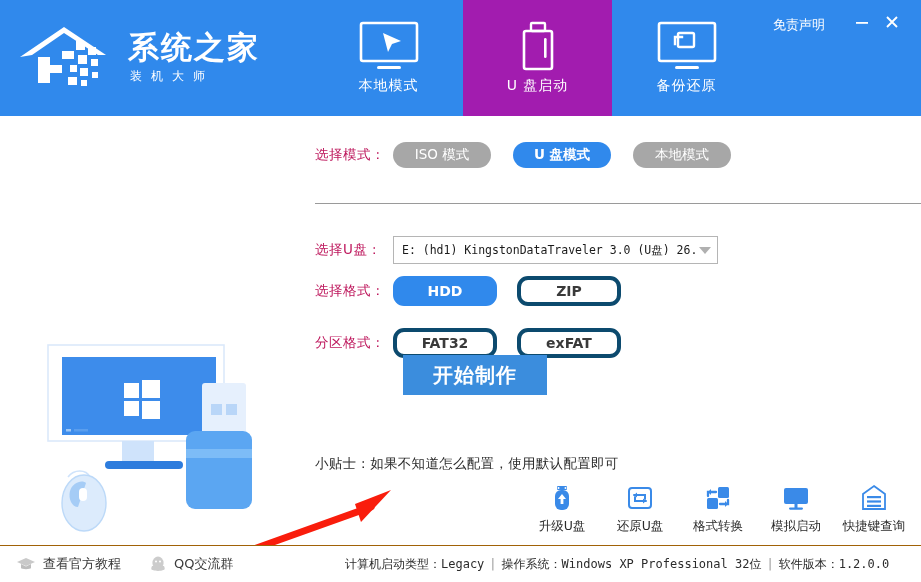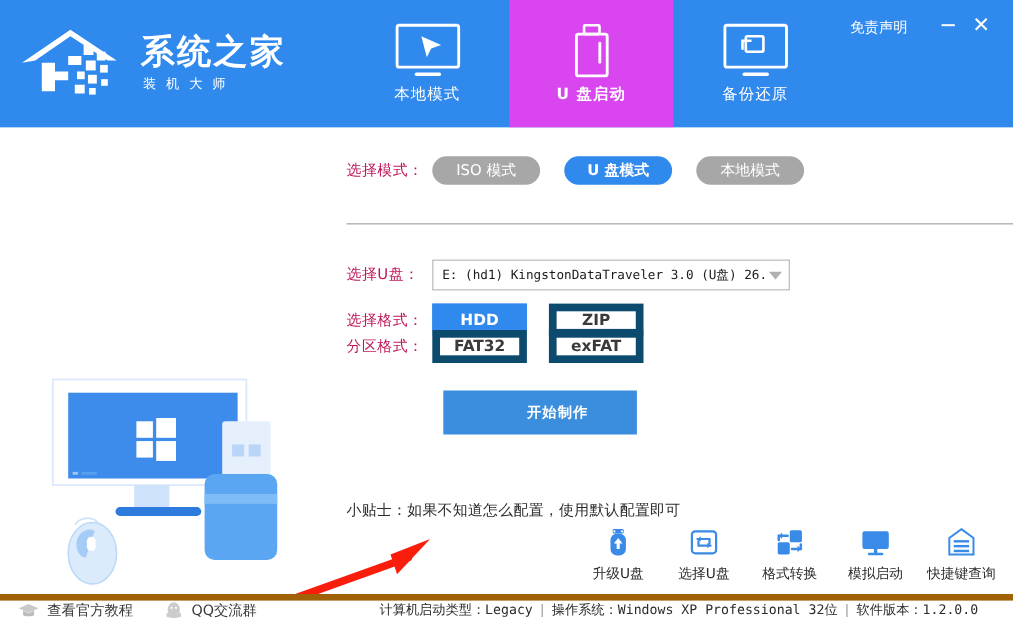--- a/index.html
+++ b/index.html
@@ -76,22 +76,21 @@
     height: 116px;
     display: flex;
     flex-direction: column;
     align-items: center;
     justify-content: center;
     color: #ffffff;
     cursor: pointer;
     box-sizing: border-box;
   }
   .tab.active {
-    background: #d946ef;
-    font-weight: bold;
+    background: #a21caf;
   }
   .tab .tab-icon {
     height: 52px;
     display: flex;
     align-items: center;
     justify-content: center;
     margin-bottom: 4px;
   }
   .tab .tab-label {
     font-size: 14px;
@@ -212,62 +211,61 @@
   .caret {
     width: 0; height: 0;
     border-left: 6px solid transparent;
     border-right: 6px solid transparent;
     border-top: 7px solid #b0b0b0;
     margin-left: 4px;
     flex: 0 0 auto;
   }
 
   .fmt-row  { position: absolute; left: 0; top: 134px; }
-  .part-row { position: absolute; left: 0; top: 158px; }
+  .part-row { position: absolute; left: 0; top: 186px; }
 
   .btn-rect {
-    width: 86px;
+    width: 104px;
     height: 30px;
-    border-radius: 0;
+    border-radius: 11px;
     display: inline-flex;
     align-items: center;
     justify-content: center;
     font-size: 14px;
     font-weight: bold;
     color: #3a3a3a;
     background: #fff;
-    border: 7px solid #0c4a6e;
+    border: 4px solid #0c4a6e;
     margin-right: 20px;
     cursor: pointer;
     box-sizing: border-box;
     font-family: "DejaVu Sans", "Liberation Sans", sans-serif;
   }
   .btn-rect.active {
     background: #3089ec;
     color: #fff;
     border-color: #3089ec;
   }
 
   .start-btn {
     position: absolute;
     left: 88px;
     top: 213px;
     width: 144px;
     height: 40px;
     background: #3b8ddd;
     color: #fff;
-    font-size: 13px;
+    font-size: 20px;
     font-weight: bold;
     letter-spacing: 1px;
     display: flex;
     align-items: center;
     justify-content: center;
     cursor: pointer;
     font-family: "DejaVu Sans", "Liberation Sans", sans-serif;
-    padding-left: 32px;
   }
 
   .tip {
     position: absolute;
     left: 0;
     top: 313px;
     font-size: 13.5px;
     color: #2b2b2b;
     letter-spacing: 0.3px;
     font-family: Liberation Sans, sans-serif;
@@ -310,23 +308,23 @@
     font-size: 12.5px;
     color: #2b2b2b;
     margin-top: 3px;
     font-family: "DejaVu Sans", "Liberation Sans", sans-serif;
   }
 
   
   .statusbar {
     flex: 0 0 36px;
     height: 36px;
-    border-top: 6px solid #a16207;
-    display: flex;
-    align-items: flex-start;
+    border-top: 1px solid #a16207;
+    display: flex;
+    align-items: center;
     background: #fff;
     position: relative;
   }
   .sb-link {
     display: flex;
     align-items: center;
     font-size: 13px;
     color: #3a3a3a;
     cursor: pointer;
     margin-left: 16px;
@@ -522,21 +520,21 @@
       <div class="tool">
         <div class="tool-ico">
           <svg width="30" height="30" viewBox="0 0 30 30">
             <rect x="4" y="5" width="22" height="20" rx="3" fill="none" stroke="#3a8ae8" stroke-width="2"></rect>
             <path d="M9 12 L20 12 L20 16" fill="none" stroke="#3a8ae8" stroke-width="2" stroke-linecap="round"></path>
             <path d="M21 18 L10 18 L10 14" fill="none" stroke="#3a8ae8" stroke-width="2" stroke-linecap="round"></path>
             <path d="M9 12 L12 9.5 L12 14.5 Z" fill="#3a8ae8"></path>
             <path d="M21 18 L18 15.5 L18 20.5 Z" fill="#3a8ae8"></path>
           </svg>
         </div>
-        <div class="tool-label">选择U盘</div>
+        <div class="tool-label">还原U盘</div>
       </div>
 
       <div class="tool">
         <div class="tool-ico">
           <svg width="30" height="30" viewBox="0 0 30 30">
             <rect x="15" y="4" width="11" height="11" rx="1.5" fill="#3a8ae8"></rect>
             <rect x="4" y="15" width="11" height="11" rx="1.5" fill="#3a8ae8"></rect>
             <path d="M13 9 L5 9 L5 13" fill="none" stroke="#3a8ae8" stroke-width="2.3" stroke-linecap="round"></path>
             <path d="M5 9 L8 6 L8 12 Z" fill="#3a8ae8"></path>
             <path d="M17 21 L25 21 L25 17" fill="none" stroke="#3a8ae8" stroke-width="2.3" stroke-linecap="round"></path>

